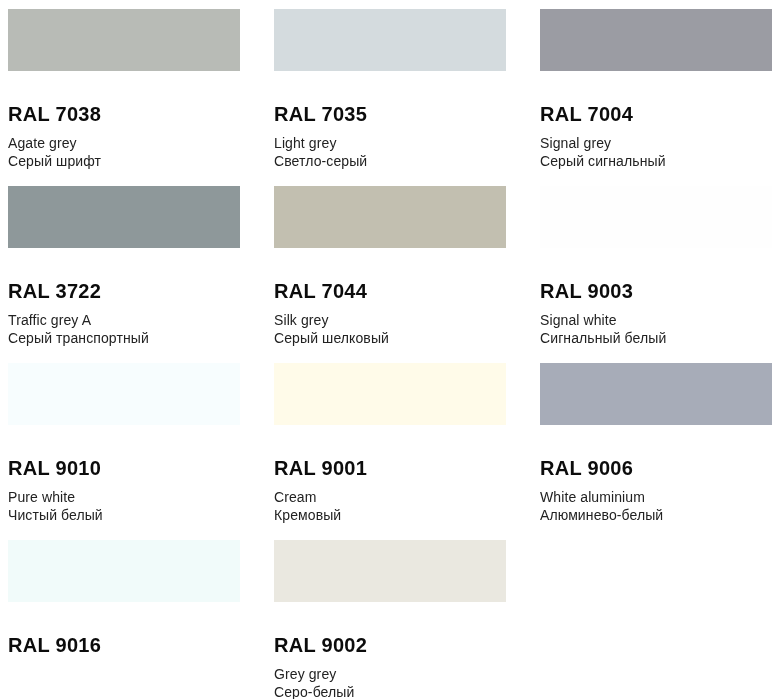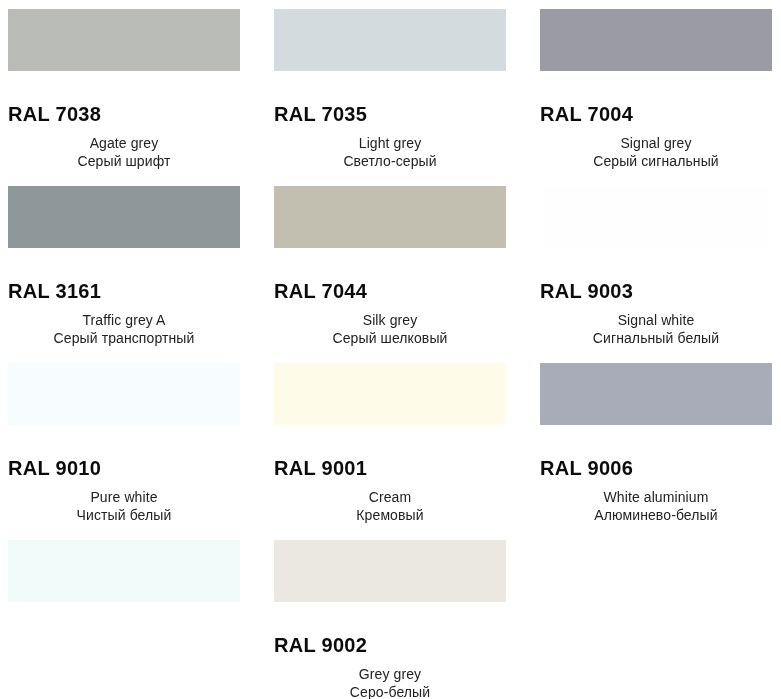--- a/index.html
+++ b/index.html
@@ -35,21 +35,20 @@
   .ral-code {
     margin-top: 32px;
     font-size: 20px;
     line-height: 23px;
     font-weight: 700;
     color: #0c0c0c;
     letter-spacing: 0.3px;
   }
   .names {
     margin-top: 9px;
-    text-align: center;
   }
   .name-line {
     font-size: 14px;
     line-height: 17.5px;
     color: #222222;
     letter-spacing: 0.1px;
   }
 </style>
 </head>
 <body>
@@ -78,21 +77,21 @@
     <div class="swatch" style="background: rgb(155, 156, 163);"></div>
     <div class="ral-code">RAL 7004</div>
     <div class="names">
       <div class="name-line">Signal grey</div>
       <div class="name-line">Серый сигнальный</div>
     </div>
   </div>
 
   <div class="color-card">
     <div class="swatch" style="background: rgb(142, 152, 154);"></div>
-    <div class="ral-code">RAL 3161</div>
+    <div class="ral-code">RAL 3722</div>
     <div class="names">
       <div class="name-line">Traffic grey A</div>
       <div class="name-line">Серый транспортный</div>
     </div>
   </div>
 
   <div class="color-card">
     <div class="swatch" style="background: rgb(194, 191, 176);"></div>
     <div class="ral-code">RAL 7044</div>
     <div class="names">
@@ -133,20 +132,21 @@
     <div class="swatch" style="background: rgb(167, 172, 184);"></div>
     <div class="ral-code">RAL 9006</div>
     <div class="names">
       <div class="name-line">White aluminium</div>
       <div class="name-line">Алюминево-белый</div>
     </div>
   </div>
 
   <div class="color-card">
     <div class="swatch" style="background: rgb(241, 251, 250);"></div>
+    <div class="ral-code">RAL 9016</div>
   </div>
 
   <div class="color-card">
     <div class="swatch" style="background: rgb(234, 232, 224);"></div>
     <div class="ral-code">RAL 9002</div>
     <div class="names">
       <div class="name-line">Grey grey</div>
       <div class="name-line">Серо-белый</div>
     </div>
   </div>

